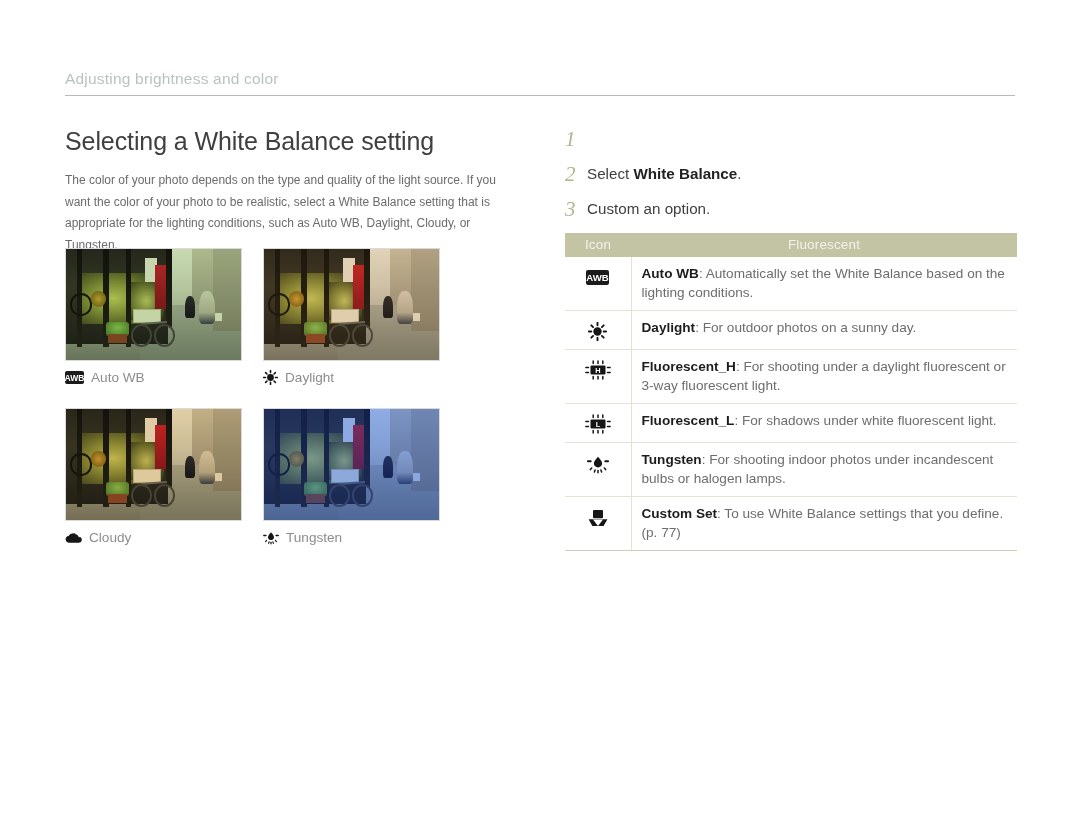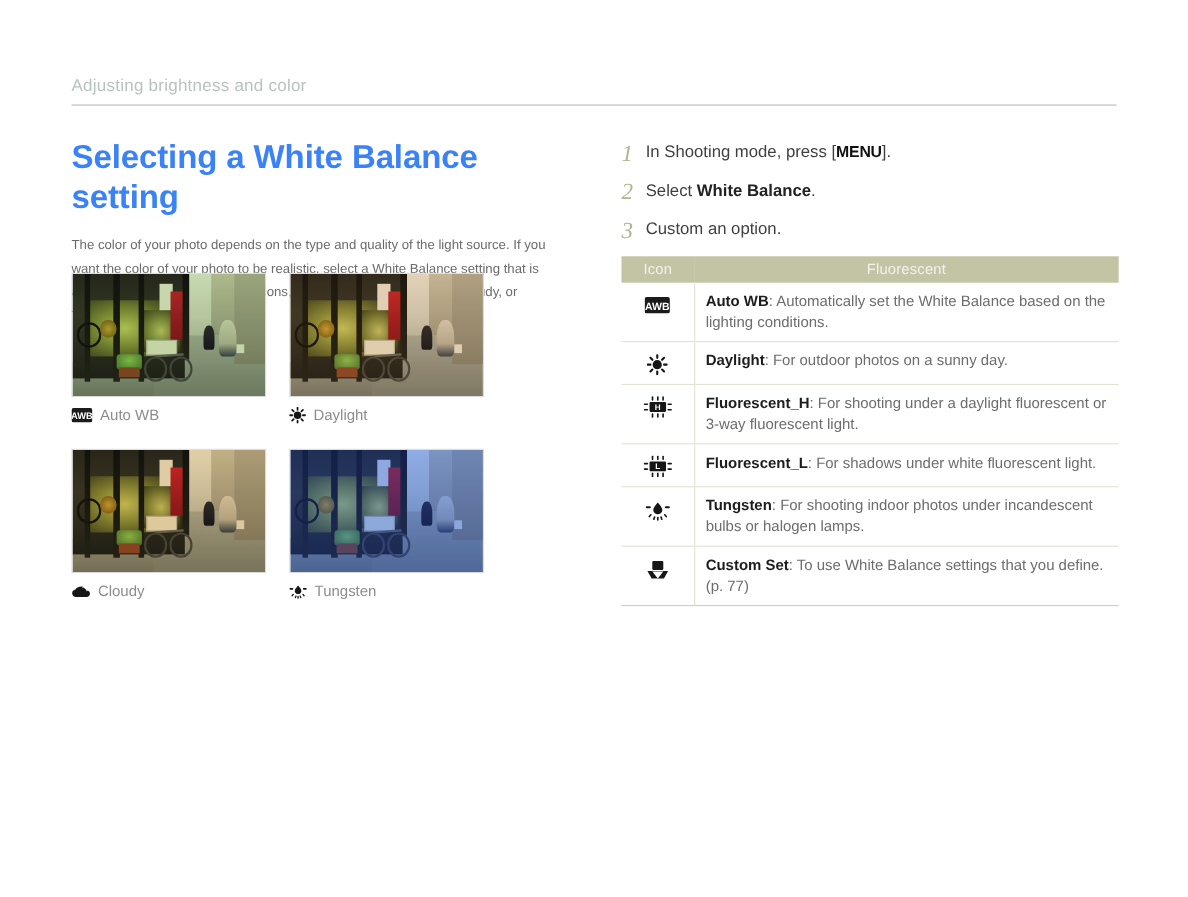--- a/index.html
+++ b/index.html
@@ -20,21 +20,21 @@
     font-size: 15.5px; letter-spacing: .2px;
     color: #b9c3bd;
   }
   .running-head .rh-rule {
     margin-top: 7px; height: 1px; background: #b9b9b9; width: 950px;
   }
 
   
   .left-col { position: absolute; left: 65px; top: 126px; width: 450px; }
   .title {
-    font-size: 30px; color: #3b82f6; font-weight: 700; letter-spacing: -.1px;
+    font-size: 25px; color: #404040; font-weight: 400; letter-spacing: -.1px;
     line-height: 1.2;
   }
   .intro {
     margin-top: 14px;
     font-size: 12px; line-height: 21.5px; color: #6b6b6b;
     width: 440px;
   }
 
   
   .photo-grid {
@@ -421,21 +421,20 @@
         </div>
       </div>
 
     </div>
   </div>
 
   <div class="right-col">
 
     <div class="step">
       <div class="step-num">1</div>
-      <div class="step-text"><span>In Shooting mode, press [</span><span class="menu-key">MENU</span><span>].</span></div>
     </div>
 
     <div class="step">
       <div class="step-num">2</div>
       <div class="step-text"><span>Select </span><b>White Balance</b><span>.</span></div>
     </div>
 
     <div class="step">
       <div class="step-num">3</div>
       <div class="step-text">Custom an option.</div>

